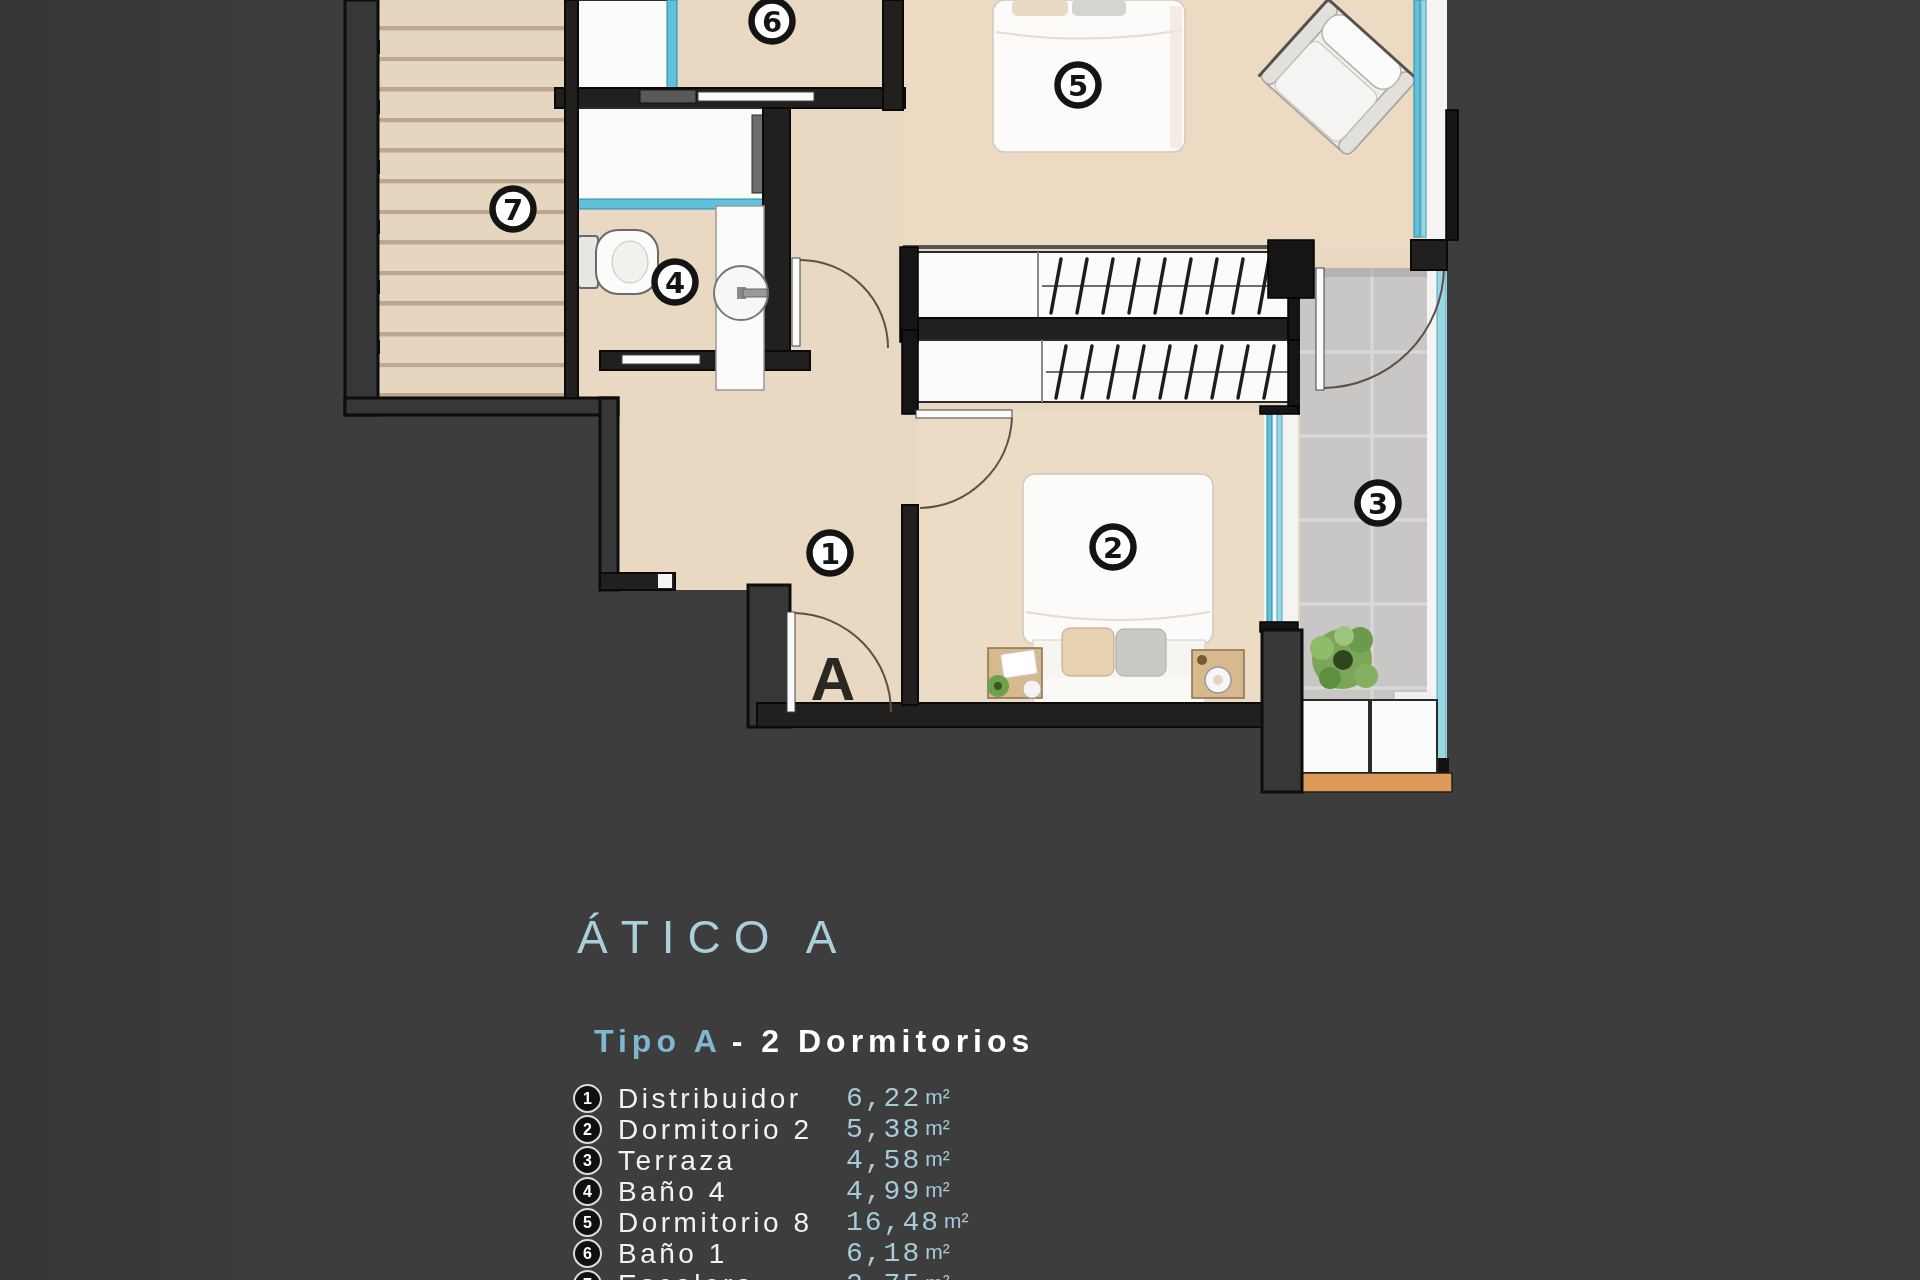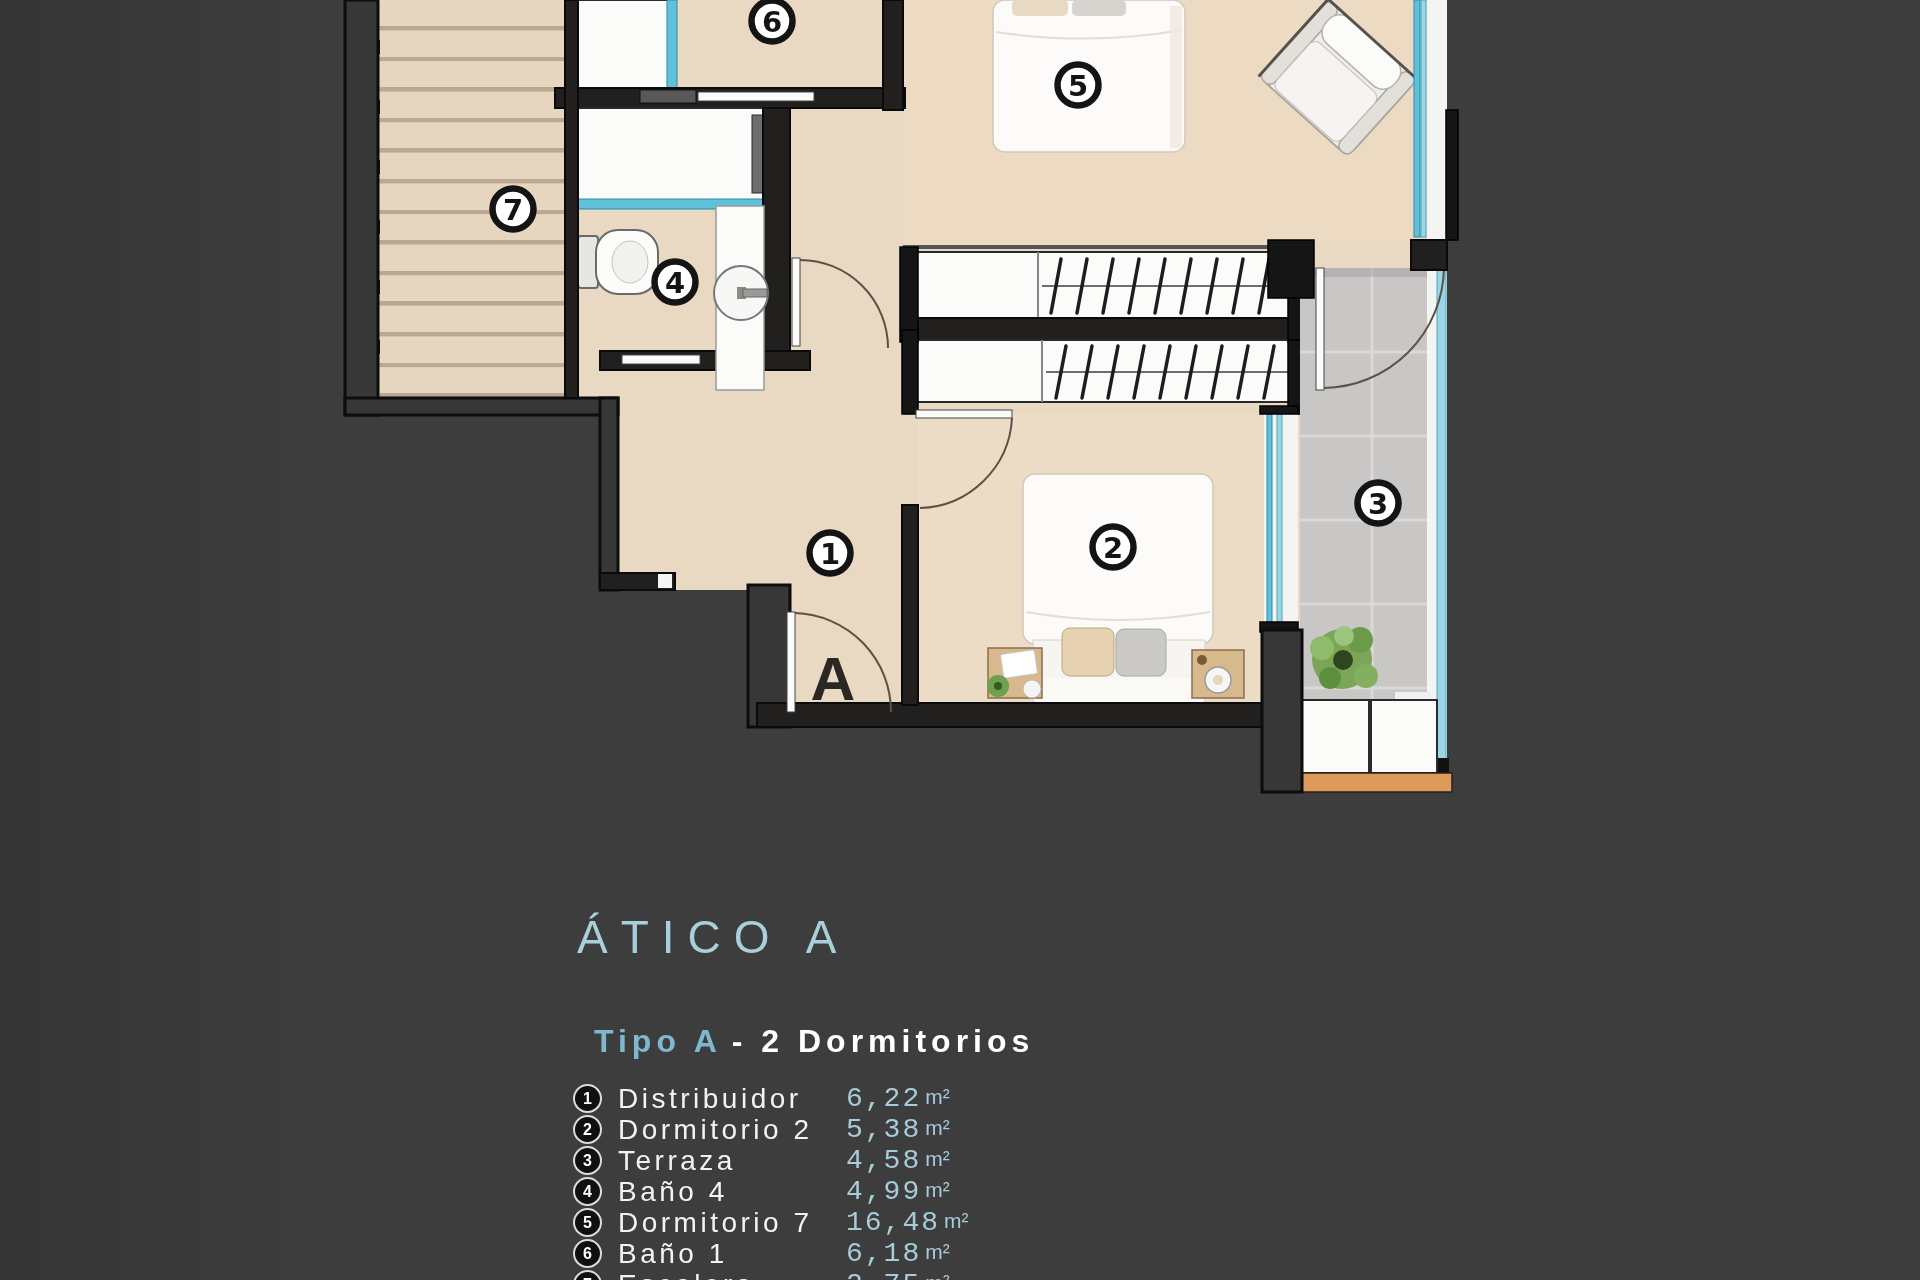--- a/index.html
+++ b/index.html
@@ -348,21 +348,21 @@
         </span>
       <span class="lname">Baño 4</span>
       <span class="lval">4,99</span>
       <span class="lunit">m²</span>
     </div>
 
     <div class="lrow">
       <span class="bullet">
           <span>5</span>
         </span>
-      <span class="lname">Dormitorio 7</span>
+      <span class="lname">Dormitorio 8</span>
       <span class="lval">16,48</span>
       <span class="lunit">m²</span>
     </div>
 
     <div class="lrow">
       <span class="bullet">
           <span>6</span>
         </span>
       <span class="lname">Baño 1</span>
       <span class="lval">6,18</span>

